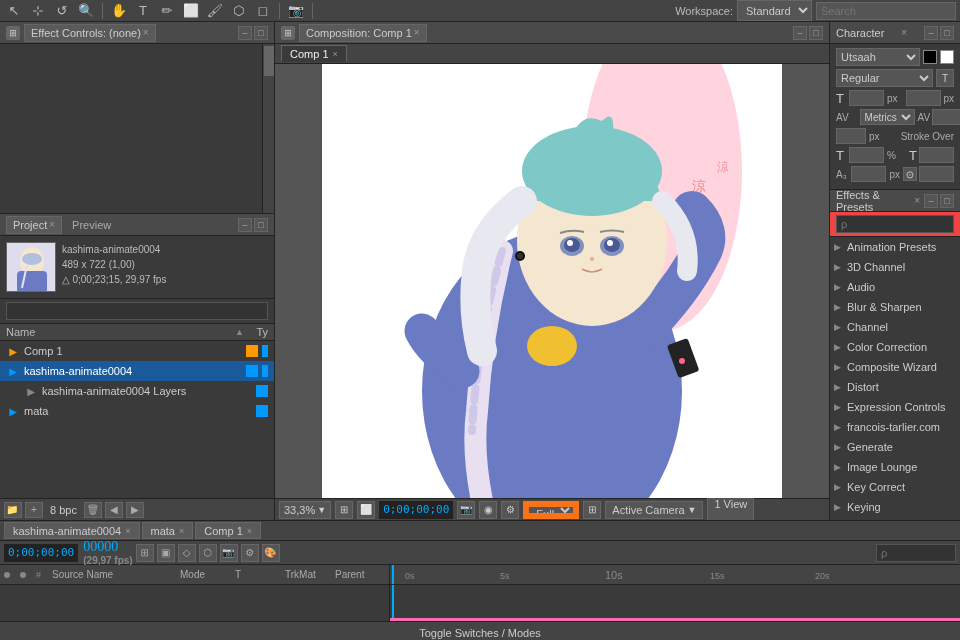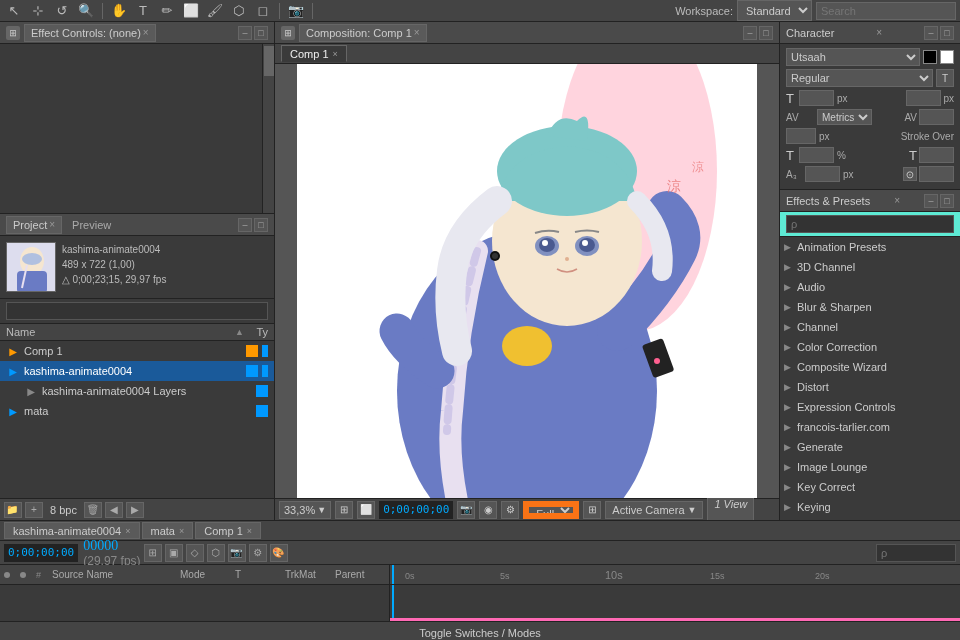--- a/index.html
+++ b/index.html
@@ -419,29 +419,28 @@
       gap: 3px;
     }
     .views-btn {
       background: #555;
       border: 1px solid #666;
       color: #ccc;
       height: 26px;
       padding: 0 6px;
       font-size: 11px;
       cursor: pointer;
-      font-style: italic;
     }
 
     
     .right-panel {
-      width: 180px;
+      width: 130px;
       display: flex;
       flex-direction: column;
-      background: #5eead4;
+      background: #ef4444;
       justify-content: space-between;
     }
 
     .char-header {
       height: 22px;
       background: #4a4a4a;
       display: flex;
       align-items: center;
       padding: 0 6px;
       gap: 4px;
@@ -1016,21 +1015,21 @@
       <span class="tl-tab-close">×</span>
     </div>
   </div>
 
   <div class="timeline-toolbar">
     <div class="tl-timecode">
       <span>0;00;00;00</span>
     </div>
     <div style="display:flex;flex-direction:column;margin-left:2px;">
       <span style="font-size:14px;color:#0af;font-family:Liberation Serif, serif;">00000</span>
-      <span style="font-size:12px;color:#888;">(29,97 fps)</span>
+      <span style="font-size:10px;color:#888;font-weight:bold;">(29,97 fps)</span>
     </div>
     <div class="tl-btn">⊞</div>
     <div class="tl-btn">▣</div>
     <div class="tl-btn">◇</div>
     <div class="tl-btn">⬡</div>
     <div class="tl-btn">📷</div>
     <div class="tl-btn">⚙</div>
     <div class="tl-btn">🎨</div>
     <input class="tl-search" type="text" placeholder="ρ" style="">
   </div>

